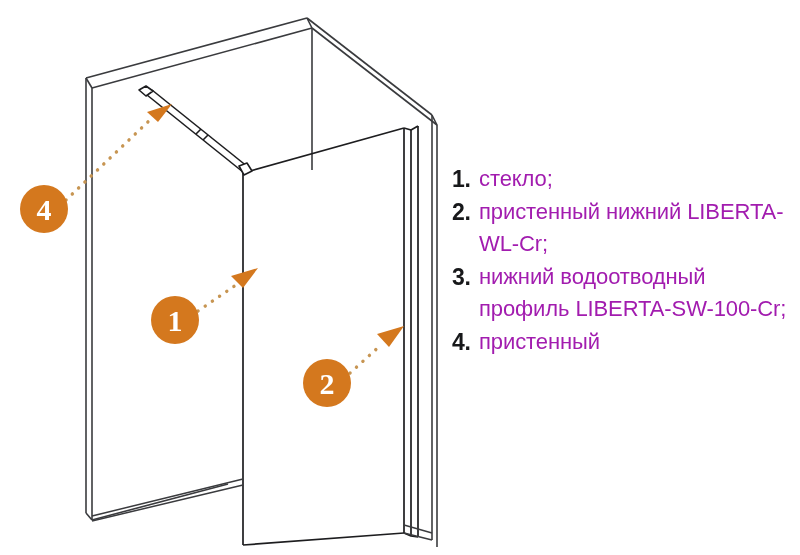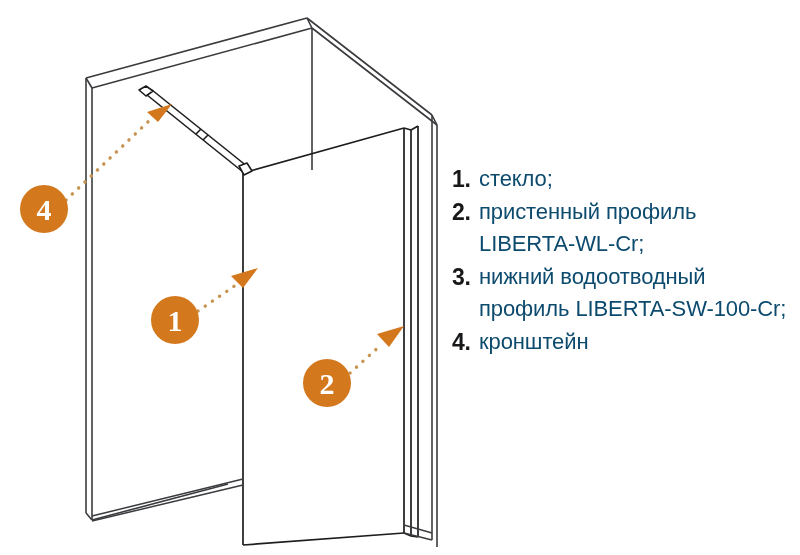--- a/index.html
+++ b/index.html
@@ -40,21 +40,21 @@
     width: 27px;
     font-size: 23px;
     font-weight: bold;
     color: #17181a;
     line-height: 32px;
     letter-spacing: -0.3px;
   }
   .legend-text {
     flex: 1 1 auto;
     font-size: 22px;
-    color: #0c4a6e;
+    color: #a21caf;
     line-height: 32px;
     letter-spacing: -0.1px;
   }
   .callout-num {
     font-family: "Liberation Serif", serif;
     font-size: 30px;
     font-weight: bold;
     fill: #ffffff;
   }
 </style>
@@ -162,28 +162,28 @@
 
   <div class="legend">
 
     <div class="legend-item">
       <span class="legend-num">1.</span>
       <span class="legend-text">стекло;</span>
     </div>
 
     <div class="legend-item">
       <span class="legend-num">2.</span>
-      <span class="legend-text">пристенный профиль LIBERTA-WL-Cr;</span>
+      <span class="legend-text">пристенный нижний LIBERTA-WL-Cr;</span>
     </div>
 
     <div class="legend-item">
       <span class="legend-num">3.</span>
       <span class="legend-text">нижний водоотводный профиль LIBERTA-SW-100-Cr;</span>
     </div>
 
     <div class="legend-item">
       <span class="legend-num">4.</span>
-      <span class="legend-text">кронштейн</span>
+      <span class="legend-text">пристенный</span>
     </div>
 
   </div>
 
 </div>
 
 </body></html>

